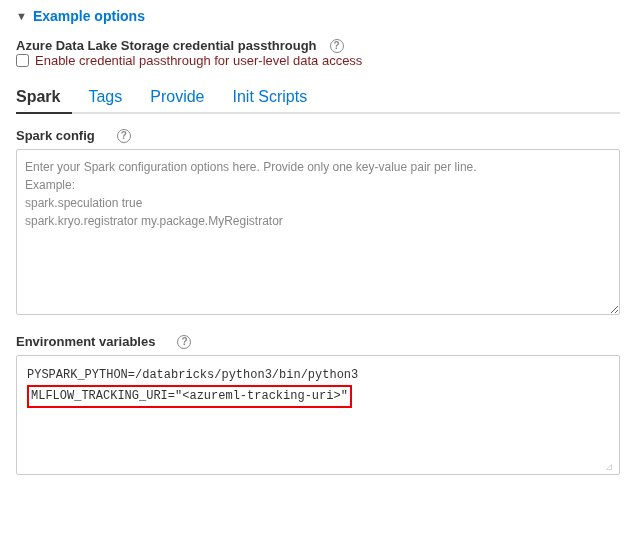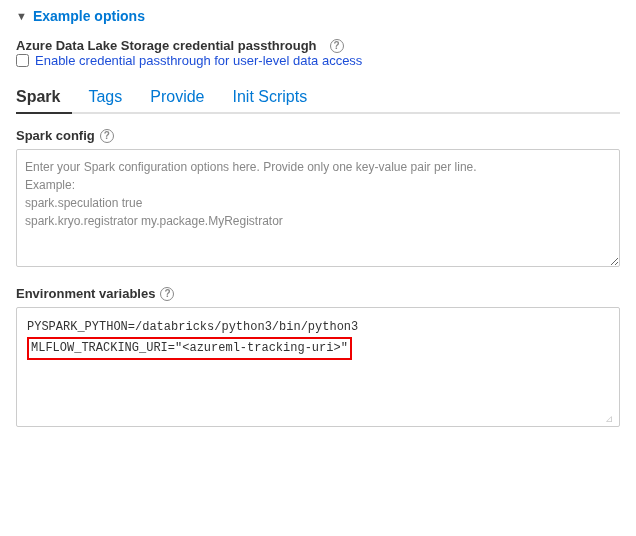--- a/index.html
+++ b/index.html
@@ -67,21 +67,21 @@
       margin-bottom: 14px;
     }
 
     .checkbox-row input[type="checkbox"] {
       width: 13px;
       height: 13px;
       cursor: pointer;
     }
 
     .checkbox-label {
-      color: #1d4ed8;
+      color: #7f1d1d;
     }
 
     
     .tabs-container {
       display: flex;
       border-bottom: 2px solid #e0e0e0;
       margin-bottom: 14px;
     }
 
     .tab {
@@ -102,21 +102,21 @@
     }
 
     
     .config-section {
       margin-bottom: 16px;
     }
 
     .config-label {
       display: flex;
       align-items: center;
-      gap: 5px;
+      gap: 22px;
       font-weight: 600;
       font-size: 13px;
       margin-bottom: 6px;
     }
 
     .textarea-box {
       width: 100%;
       border: 1px solid #ccc;
       border-radius: 2px;
       padding: 8px;
@@ -127,21 +127,21 @@
       background: #fff;
       line-height: 1.5;
     }
 
     .textarea-box::placeholder {
       color: #999;
       font-family: -apple-system, BlinkMacSystemFont, 'Segoe UI', sans-serif;
     }
 
     .spark-textarea {
-      height: 118px;
+      height: 166px;
     }
 
     
     .env-section {
       margin-bottom: 8px;
     }
 
     .env-box {
       width: 100%;
       border: 1px solid #ccc;

